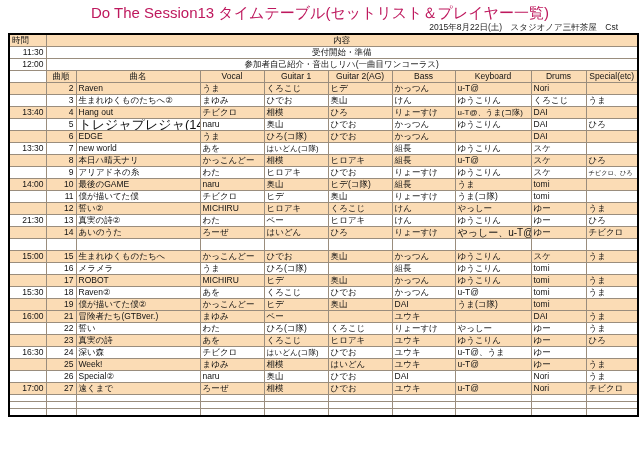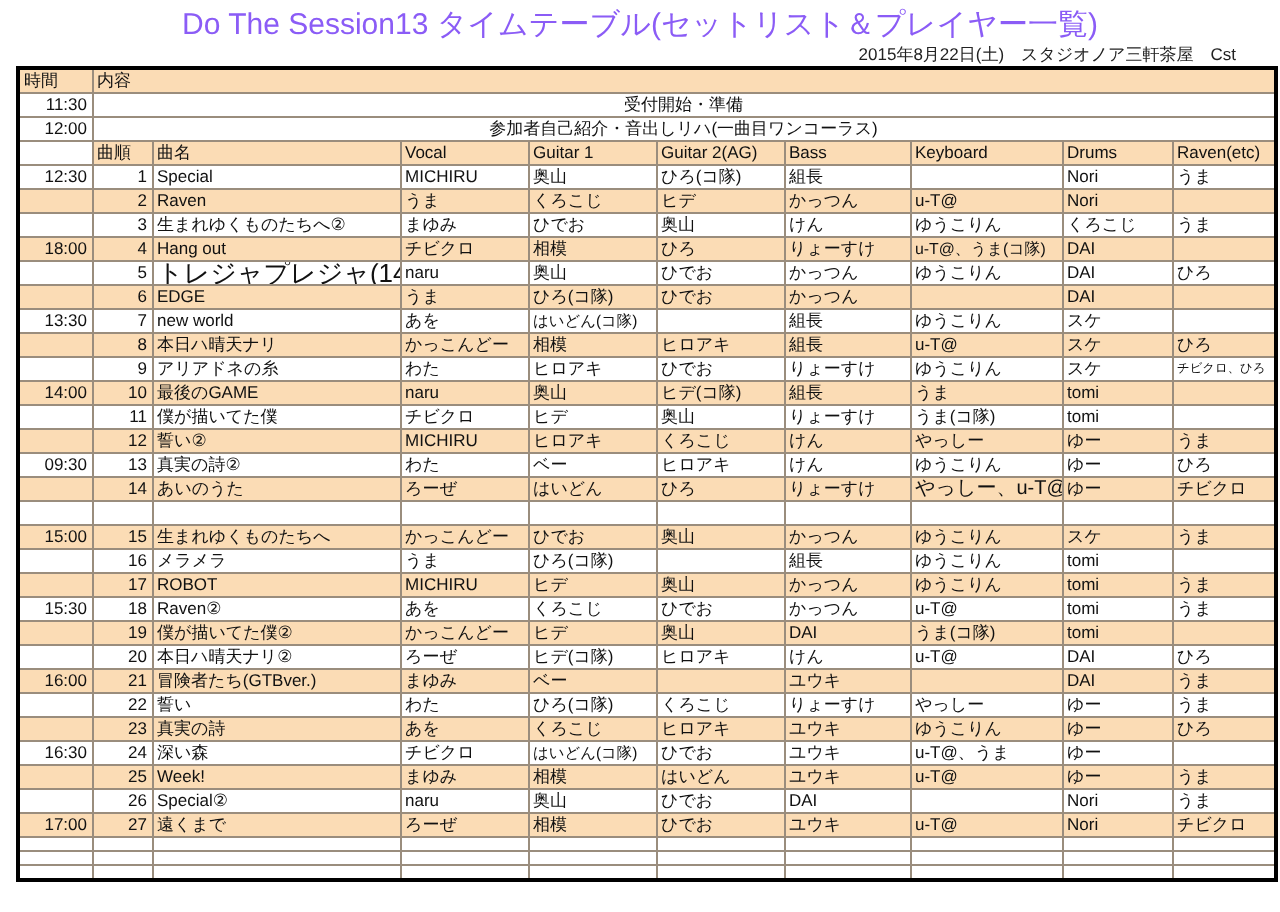--- a/index.html
+++ b/index.html
@@ -8,37 +8,37 @@
     --outer:#000000;
   }
   html,body{margin:0;padding:0;}
   body{
     width:640px;height:456px;background:#ffffff;
     font-family:"Liberation Sans","DejaVu Sans",sans-serif;
     color:#1c1c1c;overflow:hidden;
   }
   .title{
     text-align:center;font-size:15px;line-height:19px;padding-top:3px;
-    letter-spacing:0px;color:#8b5cf6;
+    letter-spacing:0px;color:#be185d;
   }
   .dateline{
     text-align:right;font-size:8.5px;line-height:11px;padding-right:22px;color:#222;
   }
   table.sheet{
     border-collapse:collapse;table-layout:fixed;
     margin-left:8px;width:630px;
     border:2px solid var(--outer);
   }
   td{
     border:1px solid var(--grid);
     font-size:8.5px;line-height:11px;height:11px;
     padding:0 2px;overflow:hidden;white-space:nowrap;
     color:#111;
   }
-  tr.hdr td{background:var(--stripe);text-align:left;}
+  tr.hdr td{background:var(--stripe);text-align:center;}
   tr.hdr td.nofill{background:#ffffff;}
   tr.shade td{background:var(--stripe);}
   td.c-time{text-align:right;}
   td.c-no{text-align:right;}
   td.c-content{text-align:center;}
   tr.filler td{height:6px;line-height:6px;}
 </style>
 </head>
 <body>
 
@@ -74,36 +74,24 @@
     <tr class="hdr">
       <td class="nofill"></td>
       <td>曲順</td>
       <td>曲名</td>
       <td>Vocal</td>
       <td>Guitar 1</td>
       <td>Guitar 2(AG)</td>
       <td>Bass</td>
       <td>Keyboard</td>
       <td>Drums</td>
-      <td>Raven(etc)</td>
+      <td>Special(etc)</td>
     </tr>
   </tbody>
   <tbody>
-      <tr>
-    <td class="c-time">12:30</td>
-    <td class="c-no">1</td>
-    <td class="c-song">Special</td>
-    <td class="c-vocal">MICHIRU</td>
-    <td class="c-g1">奥山</td>
-    <td class="c-g2">ひろ(コ隊)</td>
-    <td class="c-bass">組長</td>
-    <td class="c-key"></td>
-    <td class="c-drums">Nori</td>
-    <td class="c-chorus">うま</td>
-  </tr>
       <tr class="shade">
     <td class="c-time"></td>
     <td class="c-no">2</td>
     <td class="c-song">Raven</td>
     <td class="c-vocal">うま</td>
     <td class="c-g1">くろこじ</td>
     <td class="c-g2">ヒデ</td>
     <td class="c-bass">かっつん</td>
     <td class="c-key">u-T@</td>
     <td class="c-drums">Nori</td>
@@ -115,21 +103,21 @@
     <td class="c-song">生まれゆくものたちへ②</td>
     <td class="c-vocal">まゆみ</td>
     <td class="c-g1">ひでお</td>
     <td class="c-g2">奥山</td>
     <td class="c-bass">けん</td>
     <td class="c-key">ゆうこりん</td>
     <td class="c-drums">くろこじ</td>
     <td class="c-chorus">うま</td>
   </tr>
       <tr class="shade">
-    <td class="c-time">18:00</td>
+    <td class="c-time">13:40</td>
     <td class="c-no">4</td>
     <td class="c-song">Hang out</td>
     <td class="c-vocal">チビクロ</td>
     <td class="c-g1">相模</td>
     <td class="c-g2">ひろ</td>
     <td class="c-bass">りょーすけ</td>
     <td class="c-key" style="font-size: 7.93333px;">u-T@、うま(コ隊)</td>
     <td class="c-drums">DAI</td>
     <td class="c-chorus"></td>
   </tr>
@@ -223,21 +211,21 @@
     <td class="c-song">誓い②</td>
     <td class="c-vocal">MICHIRU</td>
     <td class="c-g1">ヒロアキ</td>
     <td class="c-g2">くろこじ</td>
     <td class="c-bass">けん</td>
     <td class="c-key">やっしー</td>
     <td class="c-drums">ゆー</td>
     <td class="c-chorus">うま</td>
   </tr>
       <tr>
-    <td class="c-time">09:30</td>
+    <td class="c-time">21:30</td>
     <td class="c-no">13</td>
     <td class="c-song">真実の詩②</td>
     <td class="c-vocal">わた</td>
     <td class="c-g1">ベー</td>
     <td class="c-g2">ヒロアキ</td>
     <td class="c-bass">けん</td>
     <td class="c-key">ゆうこりん</td>
     <td class="c-drums">ゆー</td>
     <td class="c-chorus">ひろ</td>
   </tr>
@@ -318,32 +306,20 @@
     <td class="c-no">19</td>
     <td class="c-song">僕が描いてた僕②</td>
     <td class="c-vocal">かっこんどー</td>
     <td class="c-g1">ヒデ</td>
     <td class="c-g2">奥山</td>
     <td class="c-bass">DAI</td>
     <td class="c-key">うま(コ隊)</td>
     <td class="c-drums">tomi</td>
     <td class="c-chorus"></td>
   </tr>
-      <tr>
-    <td class="c-time"></td>
-    <td class="c-no">20</td>
-    <td class="c-song">本日ハ晴天ナリ②</td>
-    <td class="c-vocal">ろーぜ</td>
-    <td class="c-g1">ヒデ(コ隊)</td>
-    <td class="c-g2">ヒロアキ</td>
-    <td class="c-bass">けん</td>
-    <td class="c-key">u-T@</td>
-    <td class="c-drums">DAI</td>
-    <td class="c-chorus">ひろ</td>
-  </tr>
       <tr class="shade">
     <td class="c-time">16:00</td>
     <td class="c-no">21</td>
     <td class="c-song">冒険者たち(GTBver.)</td>
     <td class="c-vocal">まゆみ</td>
     <td class="c-g1">ベー</td>
     <td class="c-g2"></td>
     <td class="c-bass">ユウキ</td>
     <td class="c-key"></td>
     <td class="c-drums">DAI</td>

